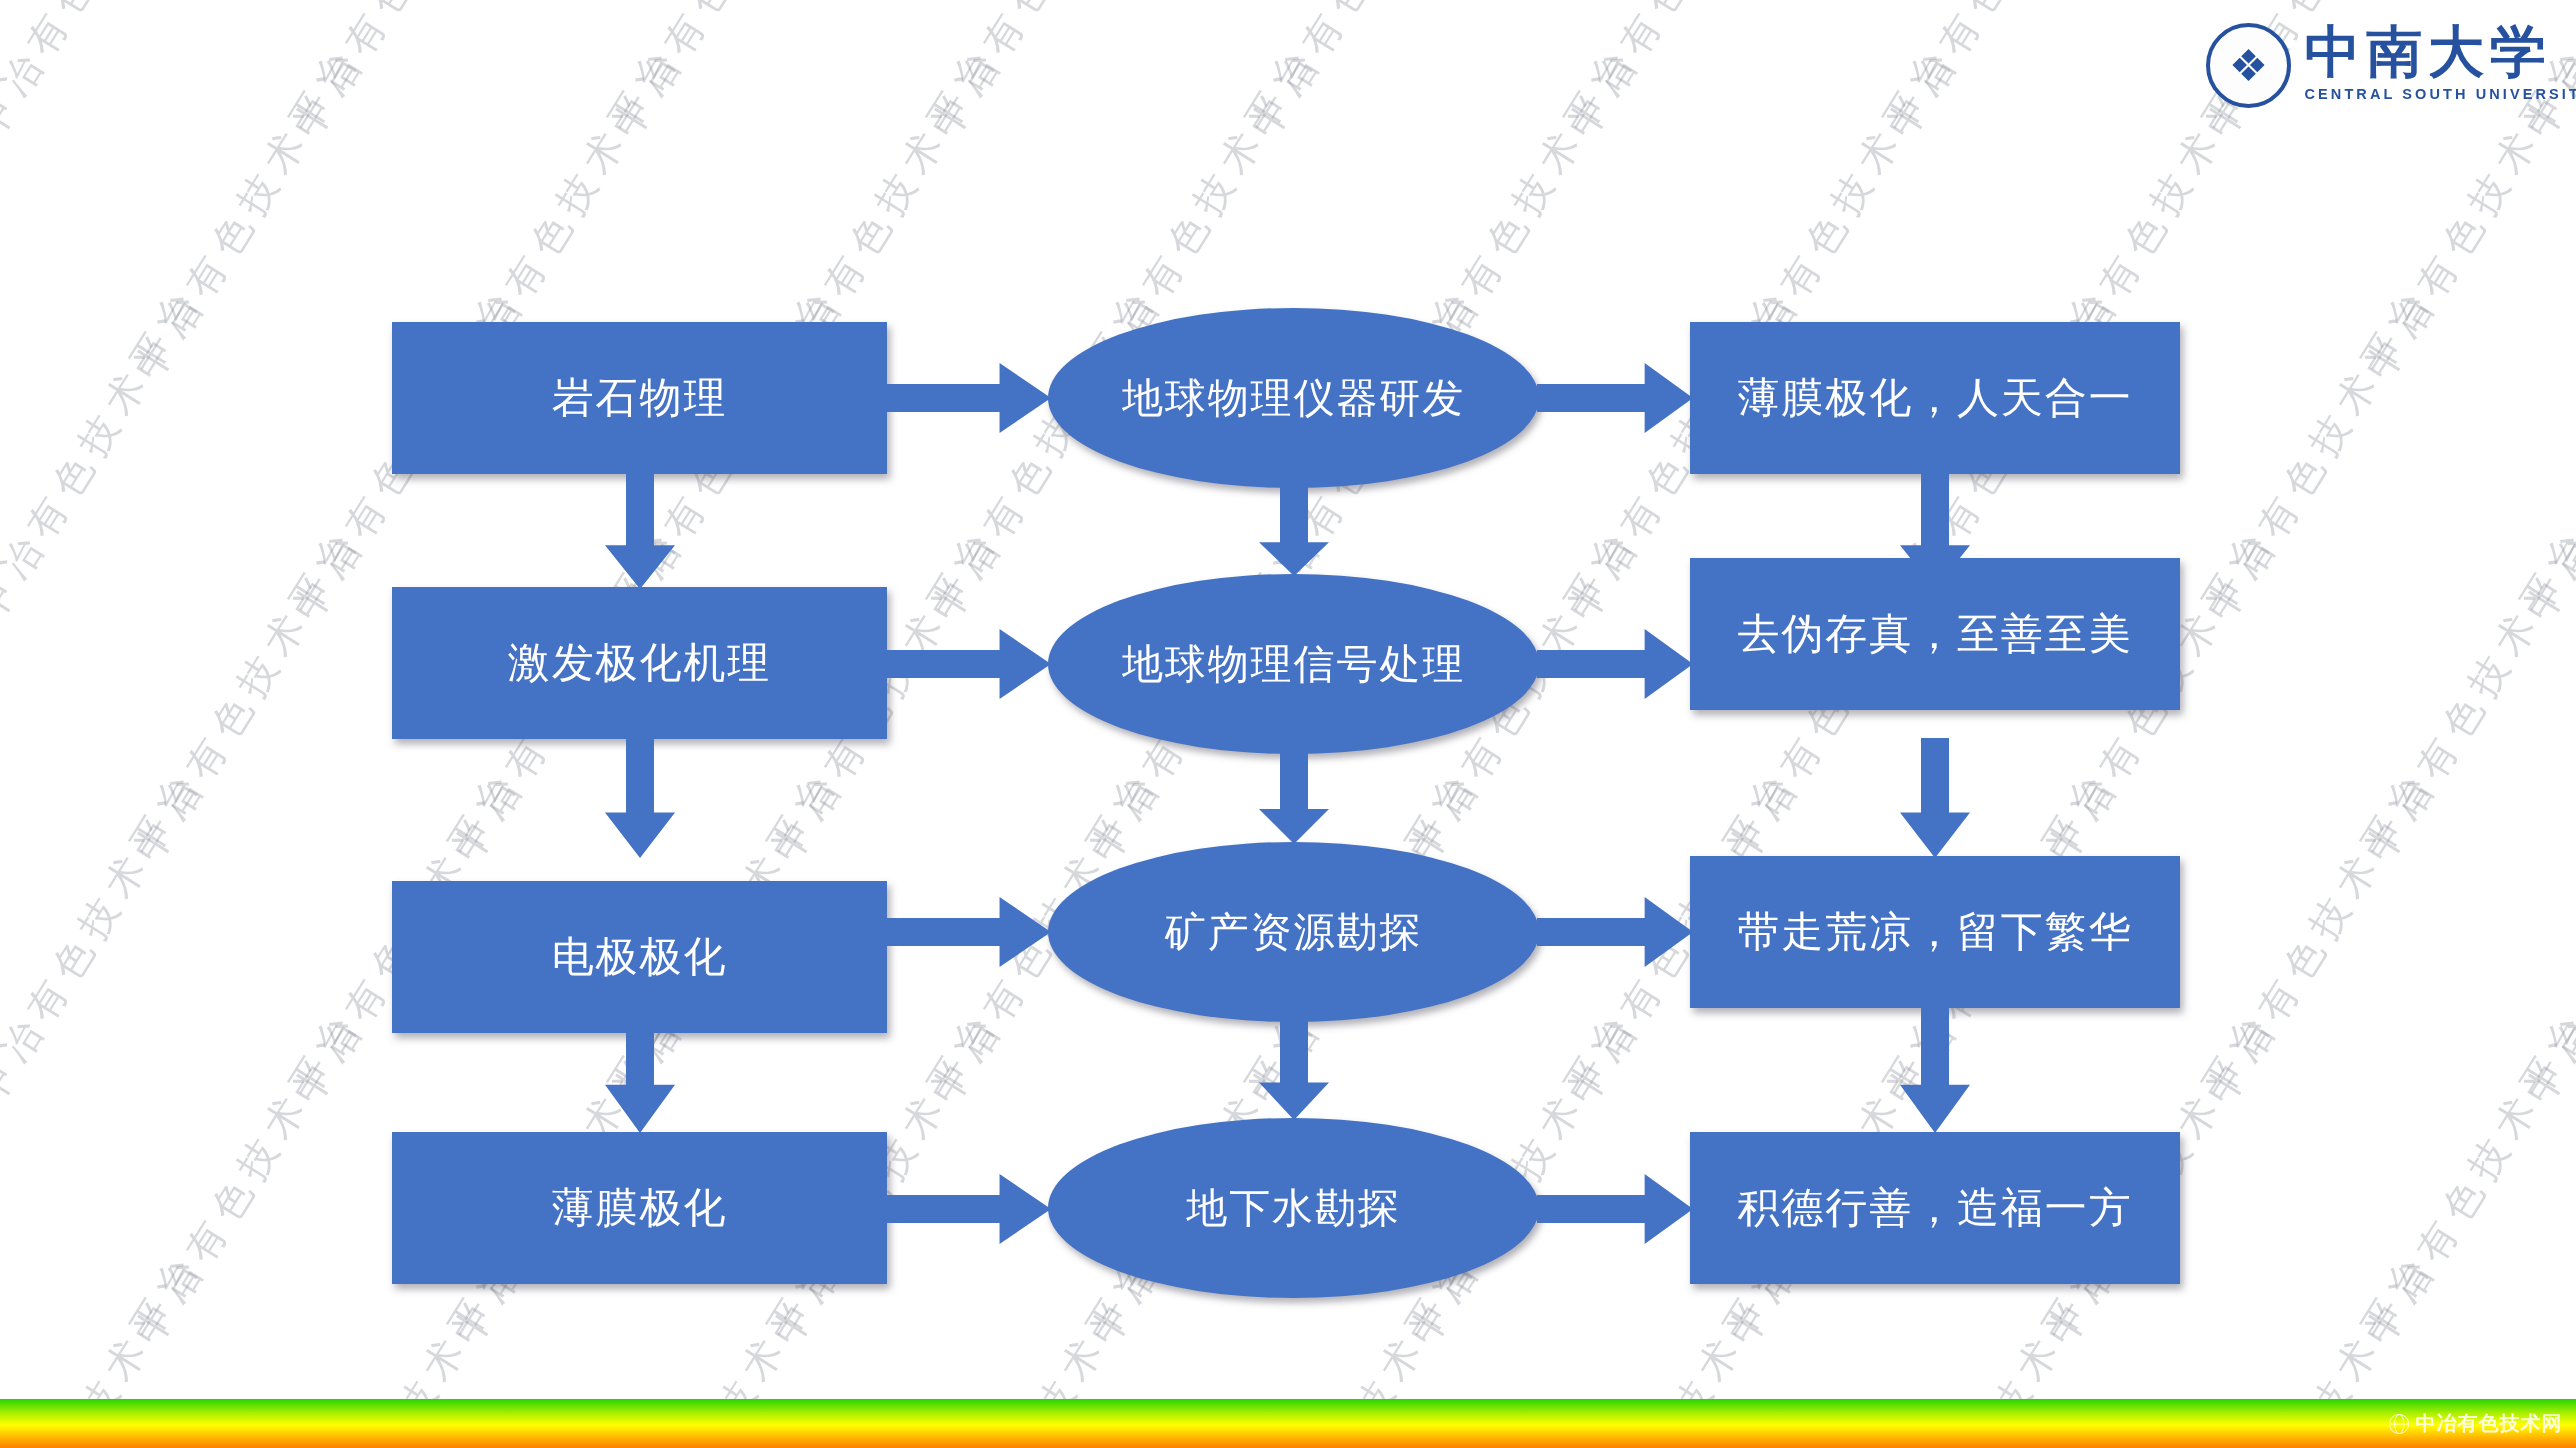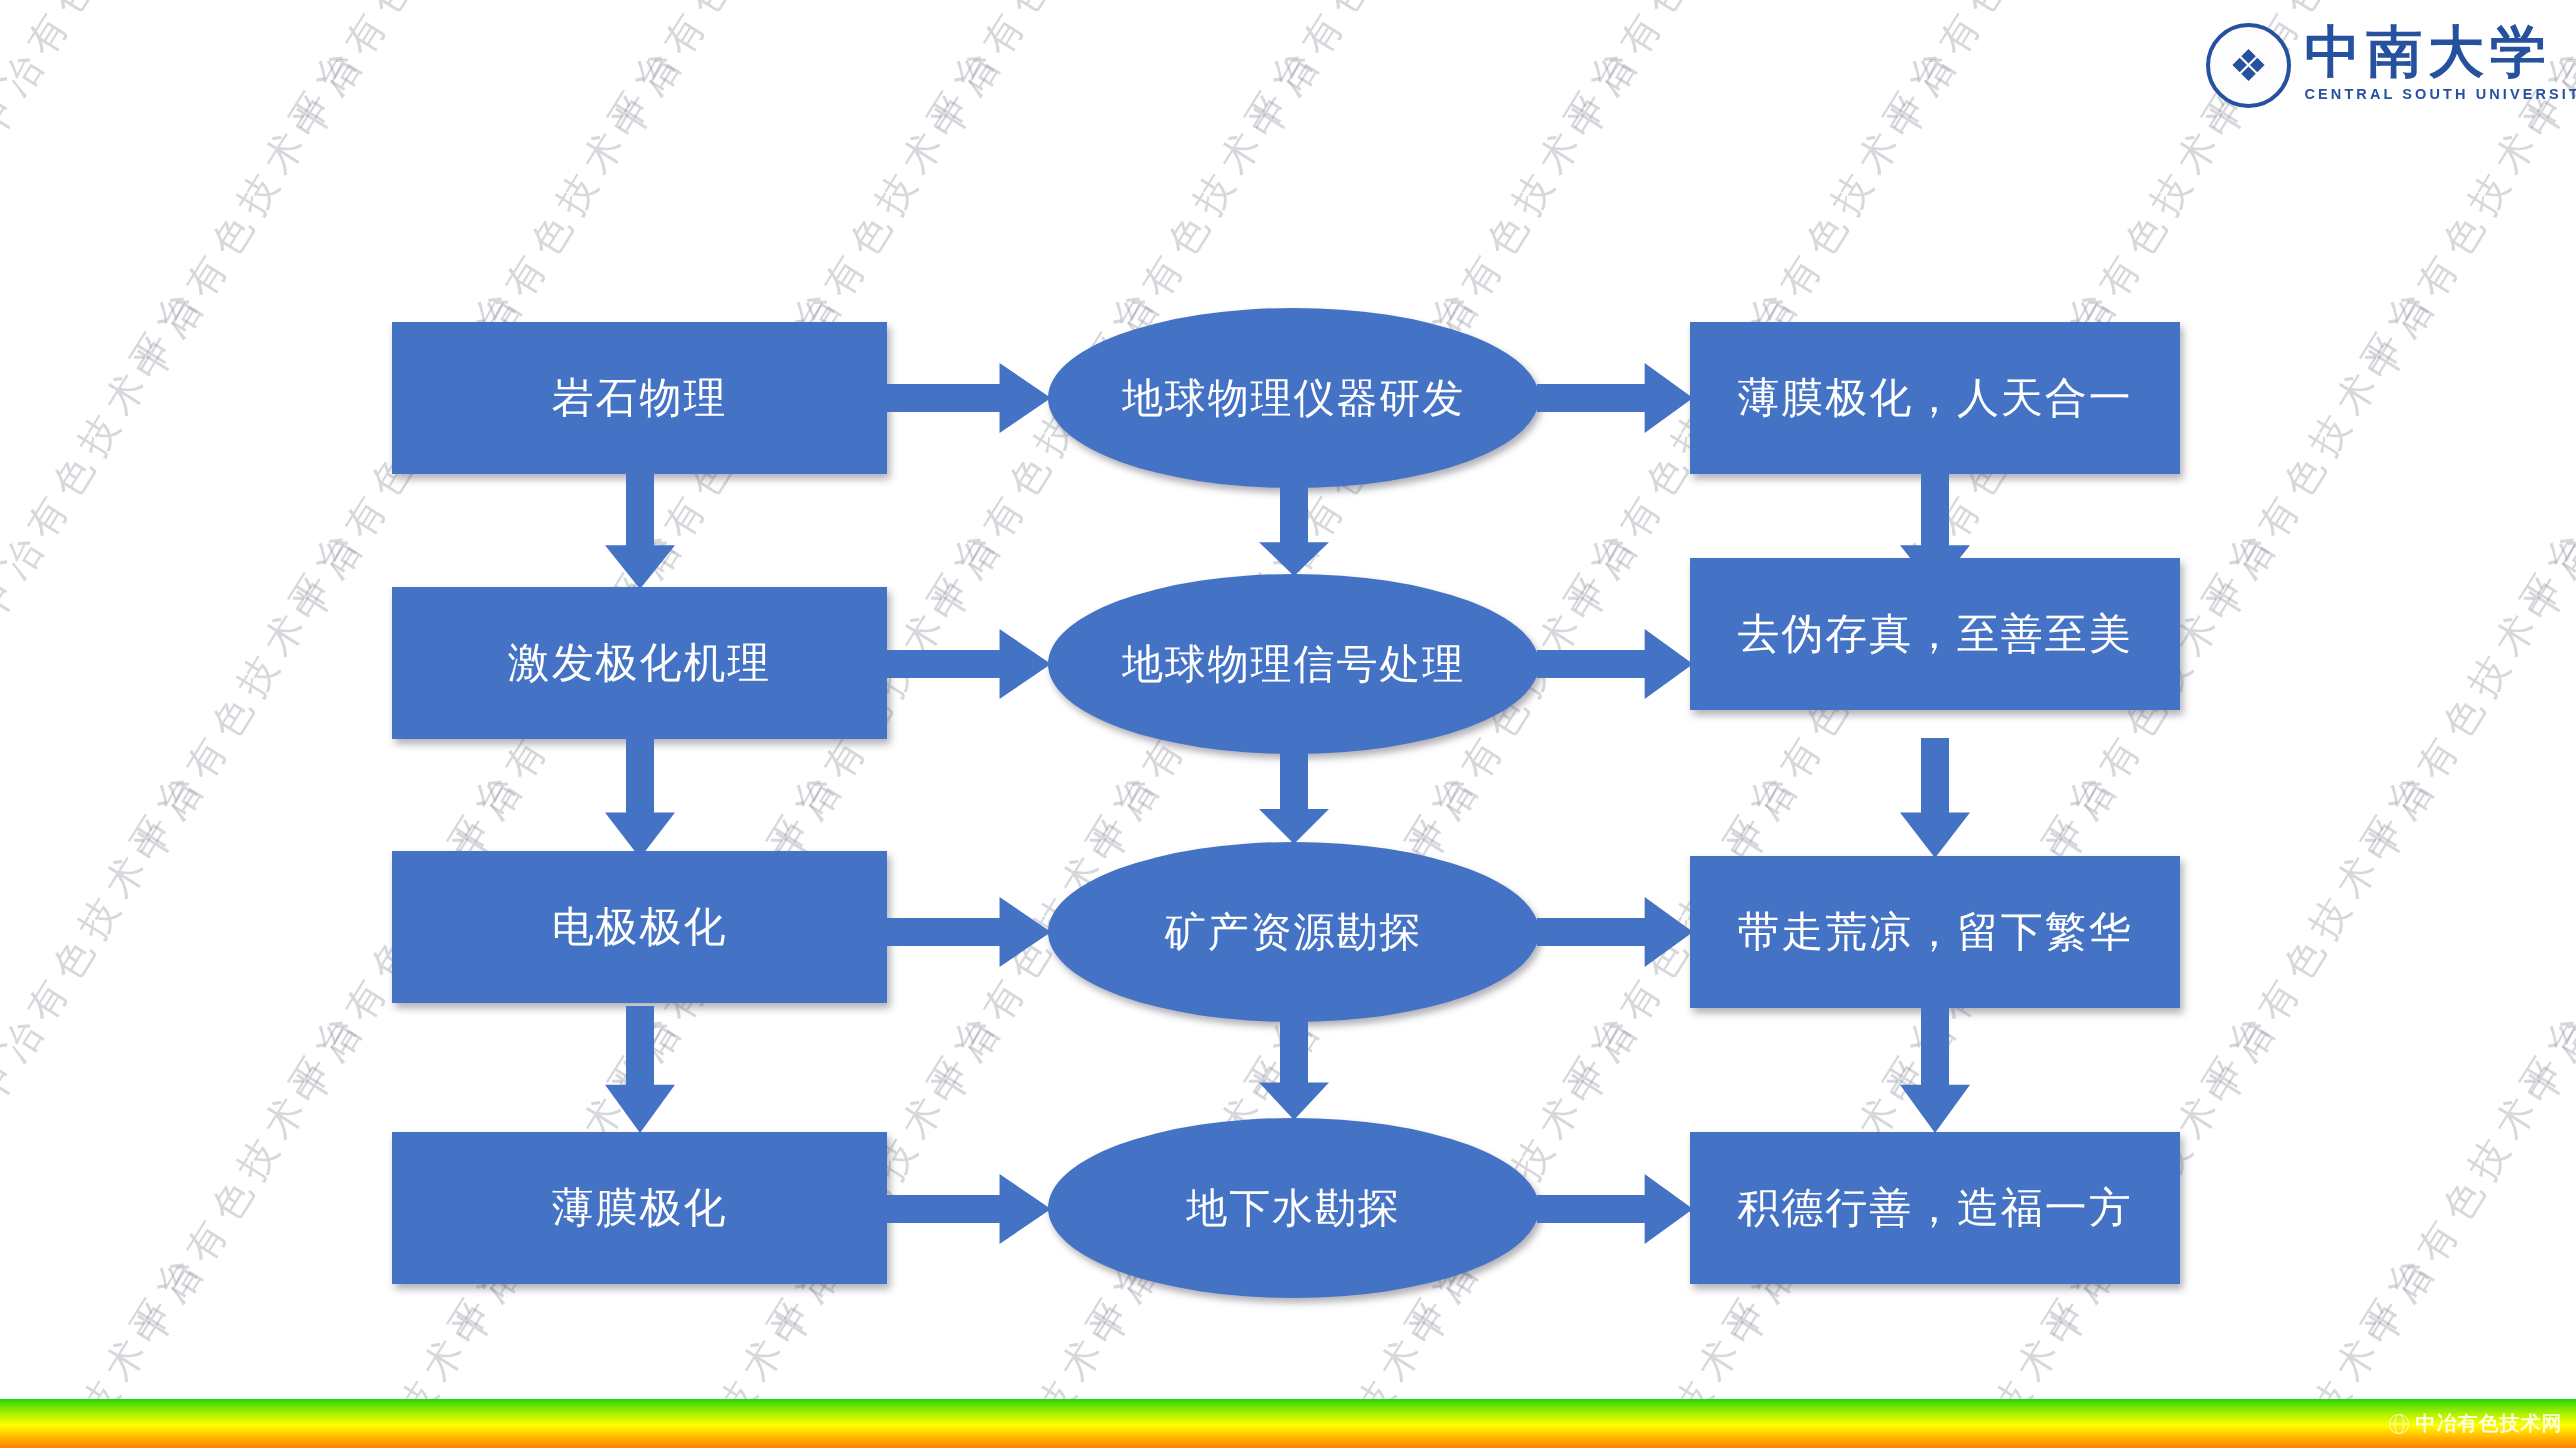--- a/index.html
+++ b/index.html
@@ -134,21 +134,21 @@
   </div>
 
   <div class="node rect" style="top:322px">岩石物理</div>
   <div class="node ellipse" style="top:308px">地球物理仪器研发</div>
   <div class="node rrect" style="top:322px">薄膜极化，人天合一</div>
 
   <div class="node rect" style="top:587px">激发极化机理</div>
   <div class="node ellipse" style="top:574px">地球物理信号处理</div>
   <div class="node rrect" style="top:558px">去伪存真，至善至美</div>
 
-  <div class="node rect" style="top:851px">电极极化</div>
+  <div class="node rect" style="top:881px">电极极化</div>
   <div class="node ellipse" style="top:842px">矿产资源勘探</div>
   <div class="node rrect" style="top:856px">带走荒凉，留下繁华</div>
 
   <div class="node rect" style="top:1132px">薄膜极化</div>
   <div class="node ellipse" style="top:1118px">地下水勘探</div>
   <div class="node rrect" style="top:1132px">积德行善，造福一方</div>
 
   <div class="arrow arrow-r" style="left:885px;top:363px;width:166px"></div>
   <div class="arrow arrow-r" style="left:1537px;top:363px;width:156px"></div>
   <div class="arrow arrow-r" style="left:885px;top:629px;width:166px"></div>

